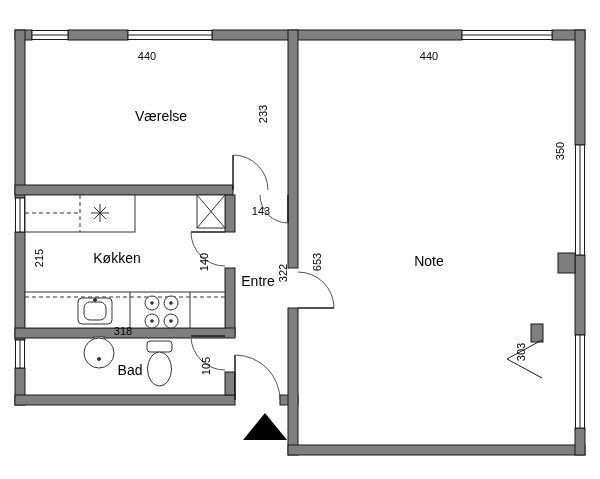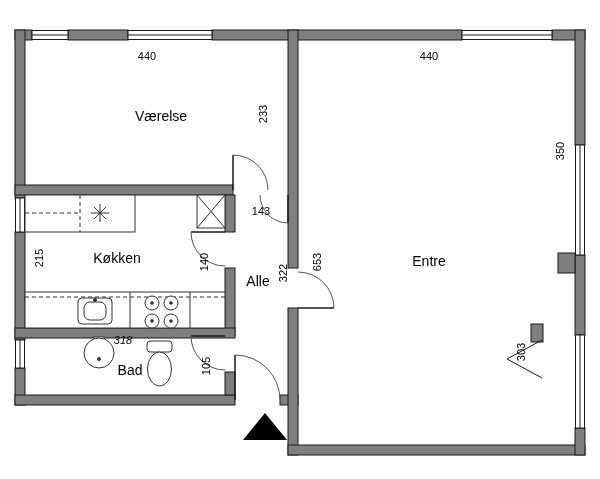--- a/index.html
+++ b/index.html
@@ -152,30 +152,30 @@
         <ellipse cx="159.5" cy="369" rx="12" ry="17"></ellipse>
       </g>
     </g>
 
     <polygon points="243,440 287,440 265,413" fill="#000000"></polygon>
   </svg>
 
 
   <span class="label room" style="left:161px; top:116px;">Værelse</span>
   <span class="label room" style="left:117px; top:258px;">Køkken</span>
-  <span class="label room" style="left:258px; top:281px;">Alle</span>
-  <span class="label room" style="left:429px; top:261px;">Entre</span>
+  <span class="label room" style="left:258px; top:281px;">Entre</span>
+  <span class="label room" style="left:429px; top:261px;">Note</span>
   <span class="label room" style="left:130px; top:370px;">Bad</span>
 
   <span class="label dim" style="left:147px; top:56px;">440</span>
   <span class="label dim" style="left:429px; top:56px;">440</span>
   <span class="label dim v" style="left:263px; top:114px;">233</span>
   <span class="label dim v" style="left:560px; top:151px;">350</span>
   <span class="label dim v" style="left:39px; top:258px;">215</span>
   <span class="label dim v" style="left:204px; top:262px;">140</span>
   <span class="label dim" style="left:261px; top:211px;">143</span>
   <span class="label dim v" style="left:283px; top:273px;">322</span>
   <span class="label dim v" style="left:317px; top:262px;">653</span>
-  <span class="label dim" style="left:123px; top:340px;font-style:italic;">318</span>
+  <span class="label dim" style="left:123px; top:331px;">318</span>
   <span class="label dim v" style="left:206px; top:366px;">105</span>
   <span class="label dim v" style="left:521px; top:352px;">303</span>
 
 </div>
 
 </body></html>

